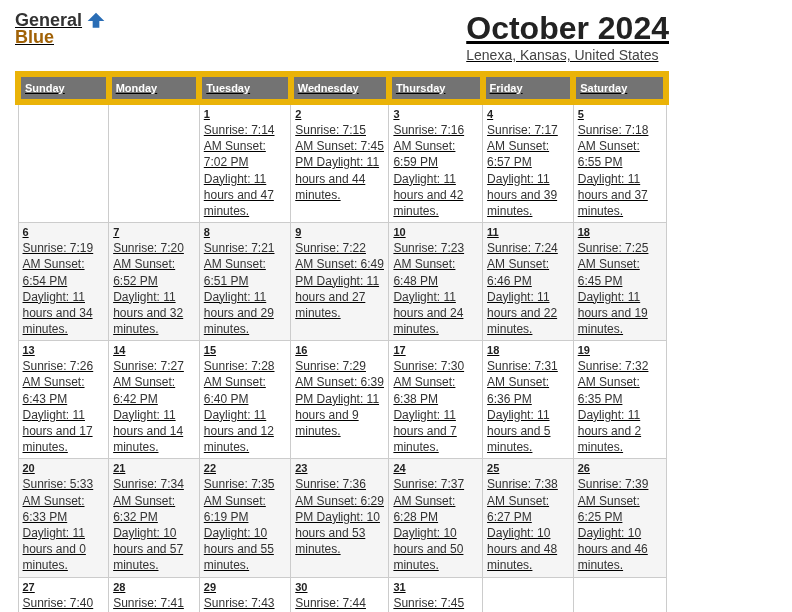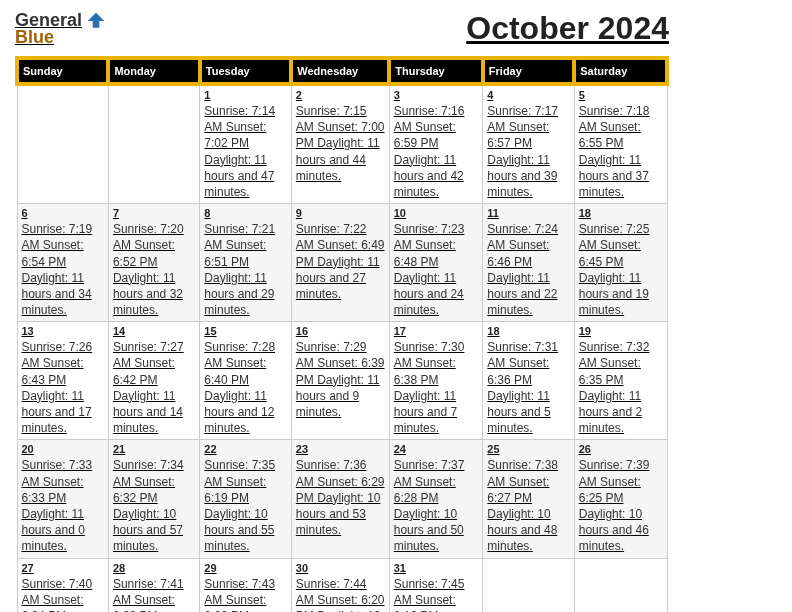--- a/index.html
+++ b/index.html
@@ -57,27 +57,27 @@
     .location {
       font-size: 14px;
       color: #444;
     }
     .calendar {
       width: 100%;
       border-collapse: collapse;
       font-size: 10px;
     }
     .calendar th {
-      background-color: #000000;
+      background-color: #737373;
       color: white;
       padding: 5px 4px;
       text-align: left;
       font-size: 11px;
       font-weight: bold;
-      border: 4px solid #eab308;
+      border: 6px solid #eab308;
     }
     .calendar td {
       border: 1px solid #ccc;
       padding: 3px 4px;
       vertical-align: top;
       width: 113px;
       height: 78px;
       background: #fff;
     }
     .calendar tr:nth-child(even) td {
@@ -108,20 +108,21 @@
       <div class="logo-text">
         <span class="logo-general">General</span>
         <svg class="logo-icon" viewBox="0 0 24 24">
           <path d="M12 2 L22 12 L16 12 L16 20 L8 20 L8 12 L2 12 Z" fill="#2a6db5"></path>
         </svg>
       </div>
       <span class="logo-blue" style="margin-top:-4px;">Blue</span>
     </div>
     <div class="title-section">
       <div class="month-title">October 2024</div>
+      <div class="location">Lenexa, Kansas, United States</div>
     </div>
   </div>
 
   <table class="calendar">
     <thead>
       <tr>
         <th>Sunday</th>
         <th>Monday</th>
         <th>Tuesday</th>
         <th>Wednesday</th>
@@ -136,21 +137,21 @@
           <td class="empty-cell"></td>
           <td>
             <span class="day-number">1</span>
             <div class="day-info">Sunrise: 7:14 AM
 Sunset: 7:02 PM
 Daylight: 11 hours and 47 minutes.</div>
           </td>
           <td>
             <span class="day-number">2</span>
             <div class="day-info">Sunrise: 7:15 AM
-Sunset: 7:00 PM
+Sunset: 7:45 PM
 Daylight: 11 hours and 44 minutes.</div>
           </td>
           <td>
             <span class="day-number">3</span>
             <div class="day-info">Sunrise: 7:16 AM
 Sunset: 6:59 PM
 Daylight: 11 hours and 42 minutes.</div>
           </td>
           <td>
             <span class="day-number">4</span>
@@ -249,21 +250,21 @@
           <td>
             <span class="day-number">19</span>
             <div class="day-info">Sunrise: 7:32 AM
 Sunset: 6:35 PM
 Daylight: 11 hours and 2 minutes.</div>
           </td>
         </tr>
         <tr>
           <td>
             <span class="day-number">20</span>
-            <div class="day-info">Sunrise: 7:33 AM
+            <div class="day-info">Sunrise: 5:33 AM
 Sunset: 6:33 PM
 Daylight: 11 hours and 0 minutes.</div>
           </td>
           <td>
             <span class="day-number">21</span>
             <div class="day-info">Sunrise: 7:34 AM
 Sunset: 6:32 PM
 Daylight: 10 hours and 57 minutes.</div>
           </td>
           <td>

